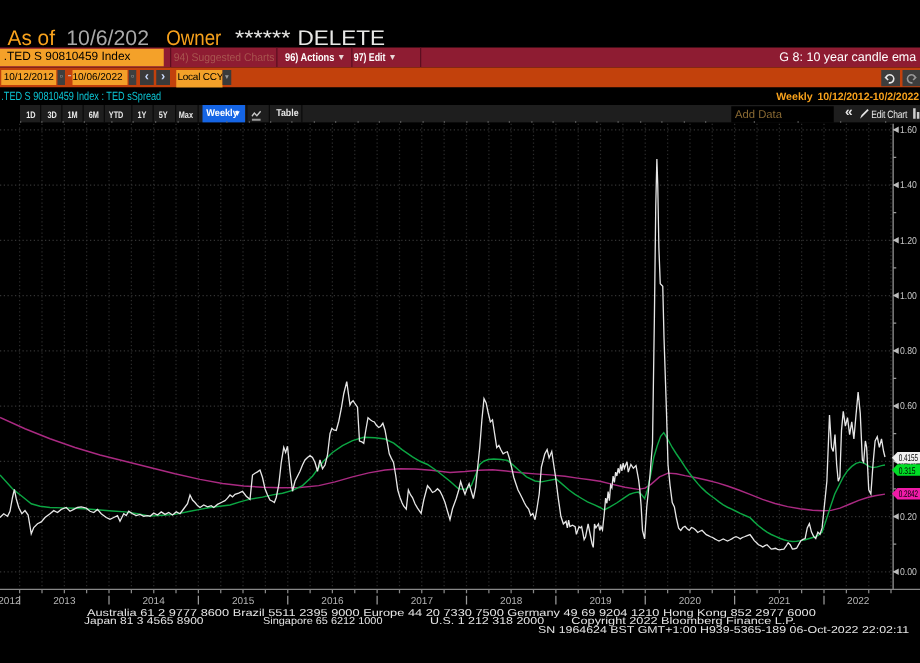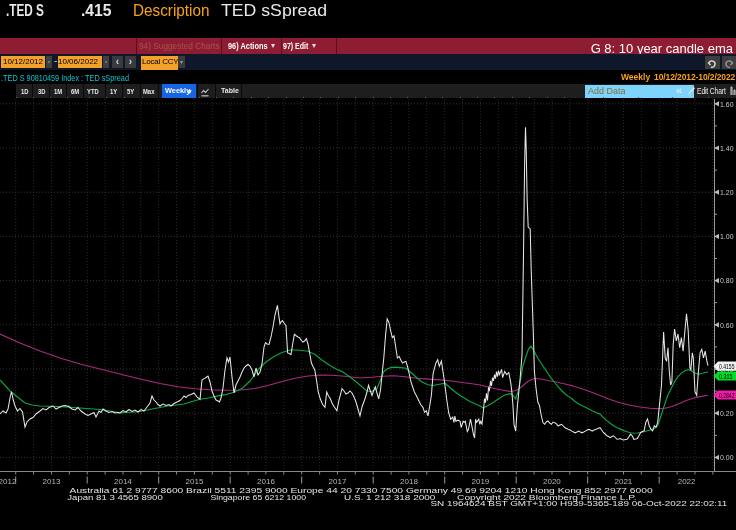--- a/index.html
+++ b/index.html
@@ -6,41 +6,43 @@
   font-family:"Liberation Sans", sans-serif; }
 .abs { position:absolute; }
 .hdr1 span, .hdr2 span { position:absolute; white-space:pre; }
 .sx { transform-origin:left center; }
 .or { color:#f8a21c; }
 .wh { color:#e8e8e6; }
 .gy { color:#a9a9a9; }
 </style></head>
 <body>
 <div id="wrap">
-  <div class="hdr1 abs" style="left:0;top:0.5px;width:736px;height:19px;font-size:17px">
-    <span class="wh sx" style="left:6px;font-weight:bold;transform:scaleX(0.69)">.TED S</span>
-    <span class="wh sx" style="left:81px;font-weight:bold;transform:scaleX(0.92)">.415</span>
-    <span class="or sx" style="left:133px;transform:scaleX(0.9)">Description</span>
-    <span class="wh sx" style="left:221px;transform:scaleX(1.04)">TED sSpread</span>
+  <div class="hdr2 abs" style="left:0;top:21px;width:736px;height:19px;font-size:17px">
+    <span class="or sx" style="left:6px;transform:scaleX(0.98)">As of</span>
+    <span class="gy sx" style="left:53px;transform:scaleX(1.0)">10/6/202</span>
+    <span class="or sx" style="left:133px;transform:scaleX(0.88)">Owner</span>
+    <span class="wh sx" style="left:188px;transform:scaleX(1.12)">******</span>
+    <span class="wh sx" style="left:238px;transform:scaleX(1.06)">DELETE</span>
   </div>
 
   <div class="abs" style="left:0;top:38px;width:736px;height:16px;background:#8e1c32">
+    <div class="abs" style="left:0;top:1px;width:131px;height:14px;background:#f4a129;color:#000;font-size:9.5px;line-height:14px;padding-left:3px;white-space:pre">.TED S 90810459 Index</div>
     <span class="abs sx" style="left:139px;top:3px;font-size:9px;color:#a8554f;transform:scaleX(0.92);white-space:pre">94) Suggested Charts</span>
     <div class="abs" style="left:220.5px;top:0;width:1px;height:16px;background:#5c0e20"></div>
     <div class="abs" style="left:280.5px;top:0;width:1px;height:16px;background:#5c0e20"></div>
     <div class="abs" style="left:335.5px;top:0;width:1px;height:16px;background:#5c0e20"></div>
     <div class="abs" style="left:135.5px;top:0;width:1px;height:16px;background:#5c0e20"></div>
     <span class="abs sx" style="left:228px;top:3px;font-size:9px;color:#fff;font-weight:bold;transform:scaleX(0.82);white-space:pre">96) Actions</span>
     <span class="abs" style="left:271px;top:3px;font-size:8px;color:#e8d8d8">▾</span>
     <span class="abs sx" style="left:283px;top:3px;font-size:9px;color:#fff;font-weight:bold;transform:scaleX(0.78);white-space:pre">97) Edit</span>
     <span class="abs" style="left:312px;top:3px;font-size:8px;color:#e8d8d8">▾</span>
-    <span class="abs" style="right:3px;top:3px;font-size:13px;color:#fff">G 8: 10 year candle ema</span>
-  </div>
-
-  <div class="abs" style="left:0;top:54px;width:736px;height:16px;background:#0f172a">
+    <span class="abs" style="right:3px;top:3px;font-size:10px;color:#fff">G 8: 10 year candle ema</span>
+  </div>
+
+  <div class="abs" style="left:0;top:54px;width:736px;height:16px;background:#c2410c">
     <div class="abs" style="left:1px;top:2px;width:44px;height:12px;background:#f4a129;color:#000;font-size:8px;line-height:12px;text-align:center">10/12/2012</div>
     <div class="abs" style="left:46px;top:2px;width:6px;height:12px;background:#3f3f3f;color:#bbb;font-size:7px;line-height:12px;text-align:center">▫</div>
     <span class="abs" style="left:54px;top:1px;color:#ccc;font-size:10px">-</span>
     <div class="abs" style="left:58px;top:2px;width:44px;height:12px;background:#f4a129;color:#000;font-size:8px;line-height:12px;text-align:left">10/06/2022</div>
     <div class="abs" style="left:103px;top:2px;width:6px;height:12px;background:#3f3f3f;color:#bbb;font-size:7px;line-height:12px;text-align:center">▫</div>
     <div class="abs" style="left:112px;top:2px;width:11px;height:12px;background:#3a3a3a;color:#cdf;font-size:10px;line-height:11px;text-align:center;font-weight:bold">‹</div>
     <div class="abs" style="left:125px;top:2px;width:11px;height:12px;background:#3a3a3a;color:#cdf;font-size:10px;line-height:11px;text-align:center;font-weight:bold">›</div>
     <div class="abs" style="left:141px;top:2px;width:37px;height:16px;background:#f4a129;color:#000;font-size:8px;line-height:12px;padding-left:1px;letter-spacing:-0.2px;white-space:nowrap;overflow:hidden">Local CCY</div>
     <div class="abs" style="left:178px;top:2px;width:7px;height:12px;background:#3a3a3a;color:#999;font-size:6px;line-height:12px;text-align:center">▾</div>
   </div>
@@ -83,21 +85,21 @@
     <div class="abs" style="left:198.5px;top:0;width:1px;height:14px;background:#0a0a0a"></div>
     <div class="abs" style="left:225px;top:0;width:1px;height:14px;background:#0a0a0a"></div>
     <div class="abs" style="left:145.5px;top:0;width:34.5px;height:14px;background:#1565e5"></div>
     <span class="abs sx" style="left:148.7px;top:2.2px;color:#fff;font-size:8px;font-weight:bold;transform:scaleX(0.92);white-space:nowrap">Weekly</span>
     <span class="abs" style="left:170.5px;top:3.5px;color:#fff;font-size:6.5px">▼</span>
     <svg class="abs" width="8" height="10" viewBox="0 0 8 10" style="left:185.3px;top:3.5px">
         <polyline points="0.5,5 2.5,2.5 4.5,4.5 7.5,1" fill="none" stroke="#c8c8c8" stroke-width="1.1"></polyline>
         <rect x="0.5" y="7" width="7" height="1.6" fill="#9a9a9a"></rect>
       </svg>
     <span class="abs sx" style="left:204.9px;top:2.2px;color:#e8e8e8;font-size:8px;font-weight:bold;transform:scaleX(0.88);white-space:nowrap">Table</span>
-    <div class="abs" style="left:569px;top:1px;width:109px;height:12.5px;background:#7dd3fc;color:#9c7a30;font-size:9px;line-height:12.5px;padding-left:3px;color:#8a6a33">Add Data</div>
+    <div class="abs" style="left:569px;top:1px;width:82px;height:12.5px;background:#000000;color:#9c7a30;font-size:9px;line-height:12.5px;padding-left:3px;color:#8a6a33">Add Data</div>
     <span class="abs" style="left:660px;top:0px;color:#e8e8e8;font-size:11px;font-weight:bold">«</span>
     <svg class="abs" width="9" height="10" viewBox="0 0 9 10" style="left:671px;top:2px">
         <path d="M1 9 L2.2 6 L7 1.2 L8 2.2 L3.2 7 Z" fill="#e8e8e8"></path>
       </svg>
     <span class="abs" style="left:681px;top:2px;color:#e8e8e8;font-size:8.5px;letter-spacing:-0.2px;transform:scaleX(0.8);transform-origin:left center;white-space:nowrap">Edit Chart</span>
     <svg class="abs" width="10" height="10" viewBox="0 0 10 10" style="left:714px;top:2px">
         <path d="M1 9 V1 H2 V9 M4 9 V4 H5 V9 M7 9 V2 H8 V9" stroke="#ccc" stroke-width="1" fill="none"></path>
       </svg>
     <svg class="abs" width="10" height="10" viewBox="0 0 10 10" style="left:726px;top:2px">
         <circle cx="5" cy="5" r="2.2" fill="none" stroke="#ccc" stroke-width="1.4"></circle>

